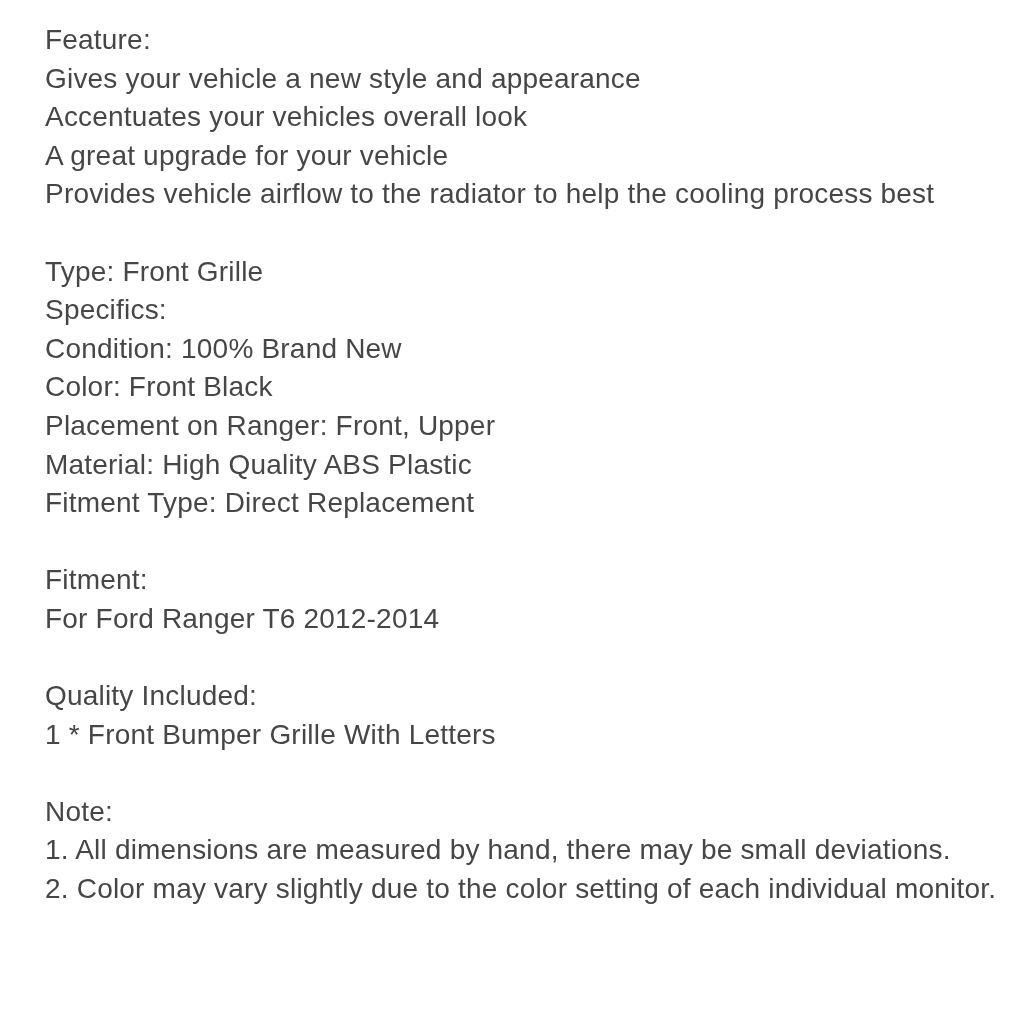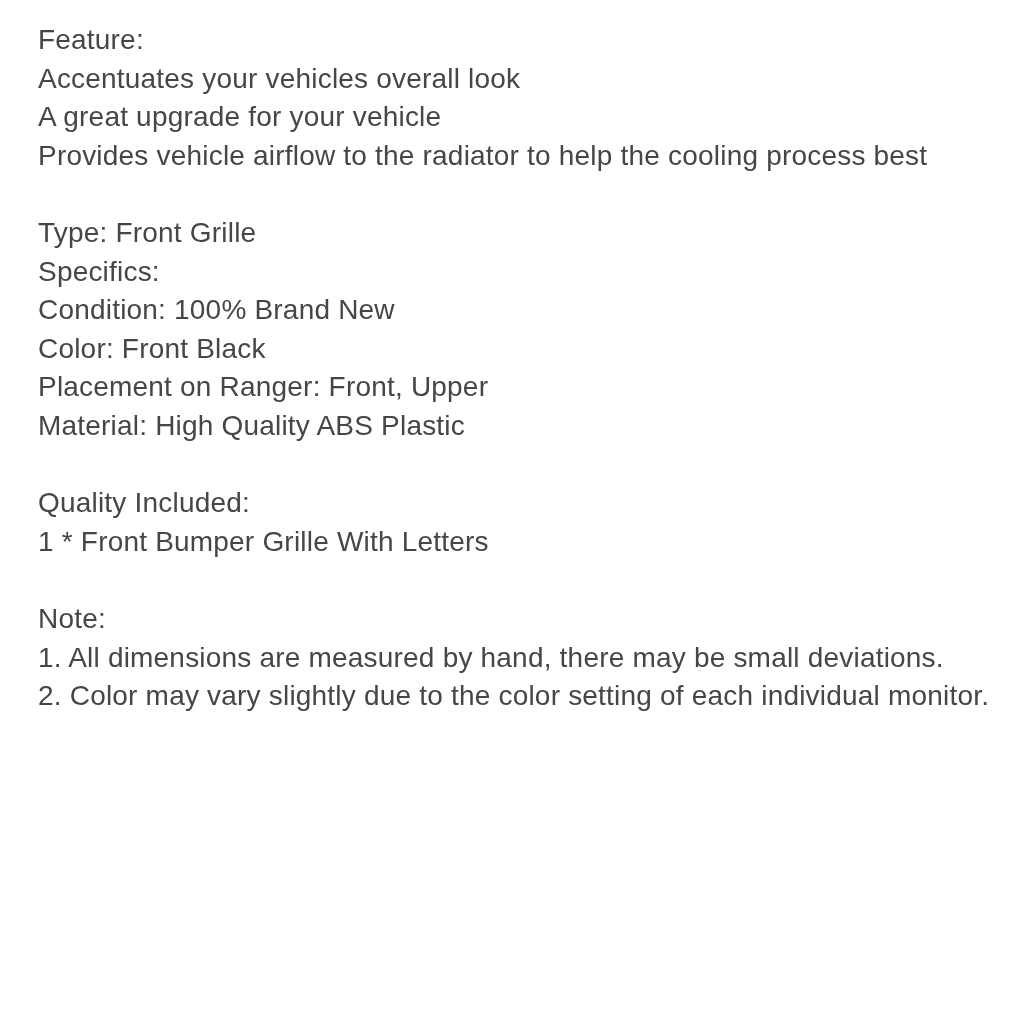--- a/index.html
+++ b/index.html
@@ -10,45 +10,51 @@
     overflow: hidden;
   }
   .description {
     font-family: "Liberation Sans", "DejaVu Sans", sans-serif;
     font-size: 28px;
     line-height: 38.6px;
     color: #464646;
     padding: 21px 20px 0 38px;
     letter-spacing: 0.2px;
   }
-  .section { margin-bottom: 38.6px; }
+  .section { margin-bottom: 38.6px; margin-left: 7px; }
   .section:last-child { margin-bottom: 0; }
   .line { white-space: nowrap; }
 </style>
 </head>
 <body style="background: rgb(255, 255, 255);">
 
 <div class="description" style="color: rgb(70, 70, 70);">
 
   <div class="section">
     <div class="line">Feature:</div>
+    <div class="line">Gives your vehicle a new style and appearance</div>
     <div class="line">Accentuates your vehicles overall look</div>
     <div class="line">A great upgrade for your vehicle</div>
     <div class="line">Provides vehicle airflow to the radiator to help the cooling process best</div>
   </div>
 
   <div class="section">
     <div class="line">Type: Front Grille</div>
     <div class="line">Specifics:</div>
     <div class="line">Condition: 100% Brand New</div>
     <div class="line">Color: Front Black</div>
     <div class="line">Placement on Ranger: Front, Upper</div>
     <div class="line">Material: High Quality ABS Plastic</div>
+    <div class="line">Fitment Type: Direct Replacement</div>
   </div>
 
+  <div class="section">
+    <div class="line">Fitment:</div>
+    <div class="line">For Ford Ranger T6 2012-2014</div>
+  </div>
 
   <div class="section">
     <div class="line">Quality Included:</div>
     <div class="line">1 * Front Bumper Grille With Letters</div>
   </div>
 
   <div class="section">
     <div class="line">Note:</div>
     <div class="line">1. All dimensions are measured by hand, there may be small deviations.</div>
     <div class="line">2. Color may vary slightly due to the color setting of each individual monitor.</div>

